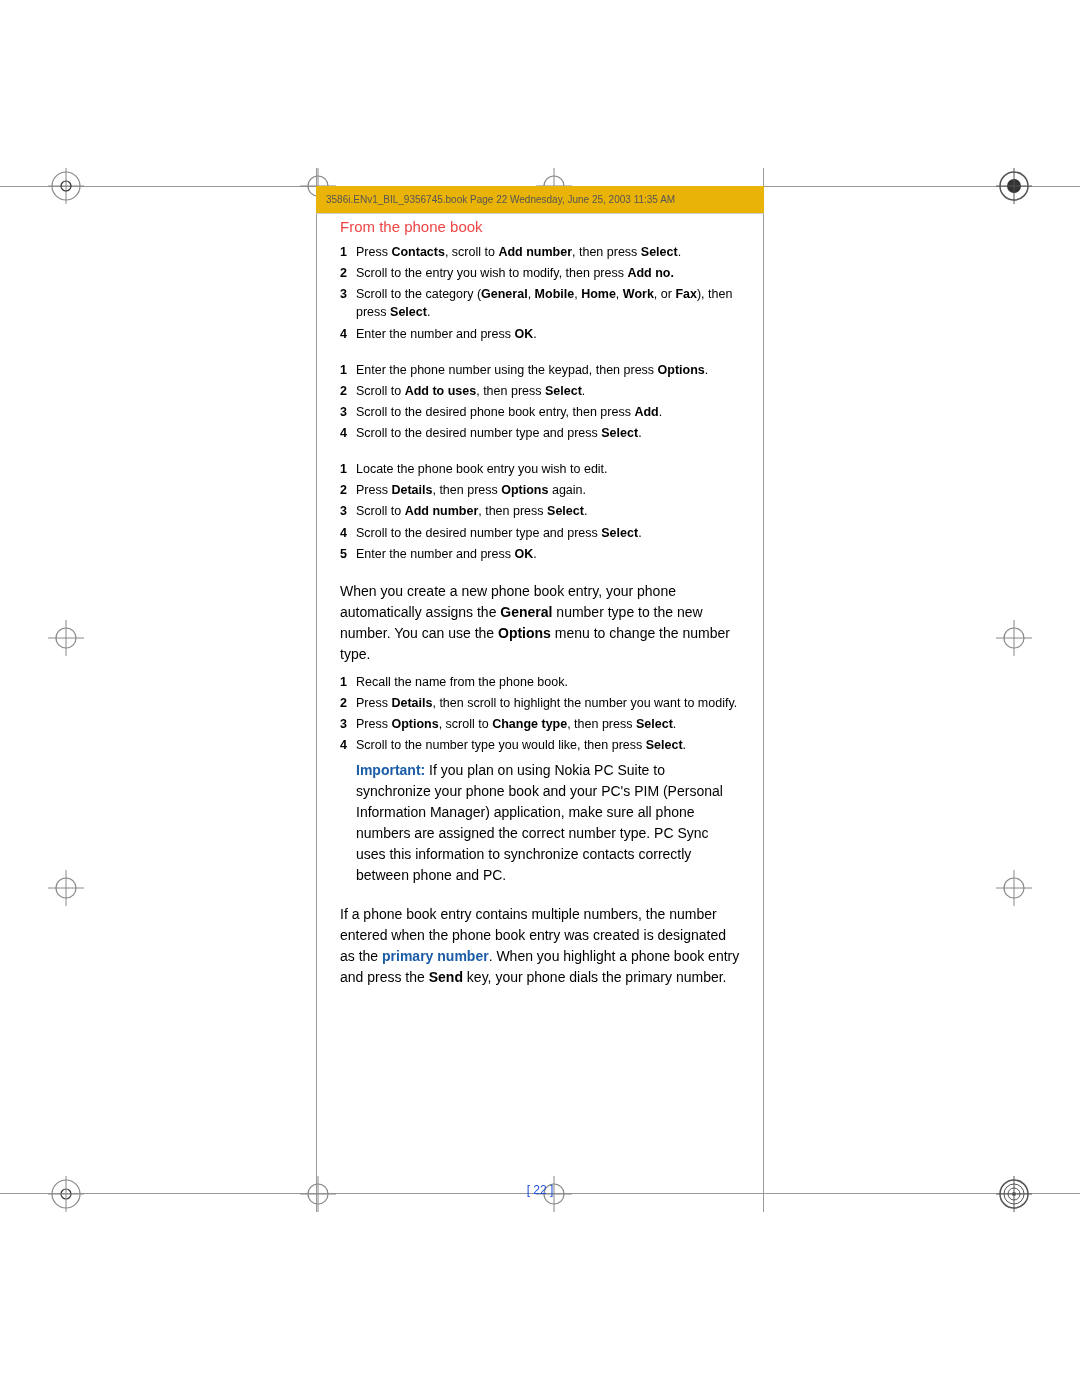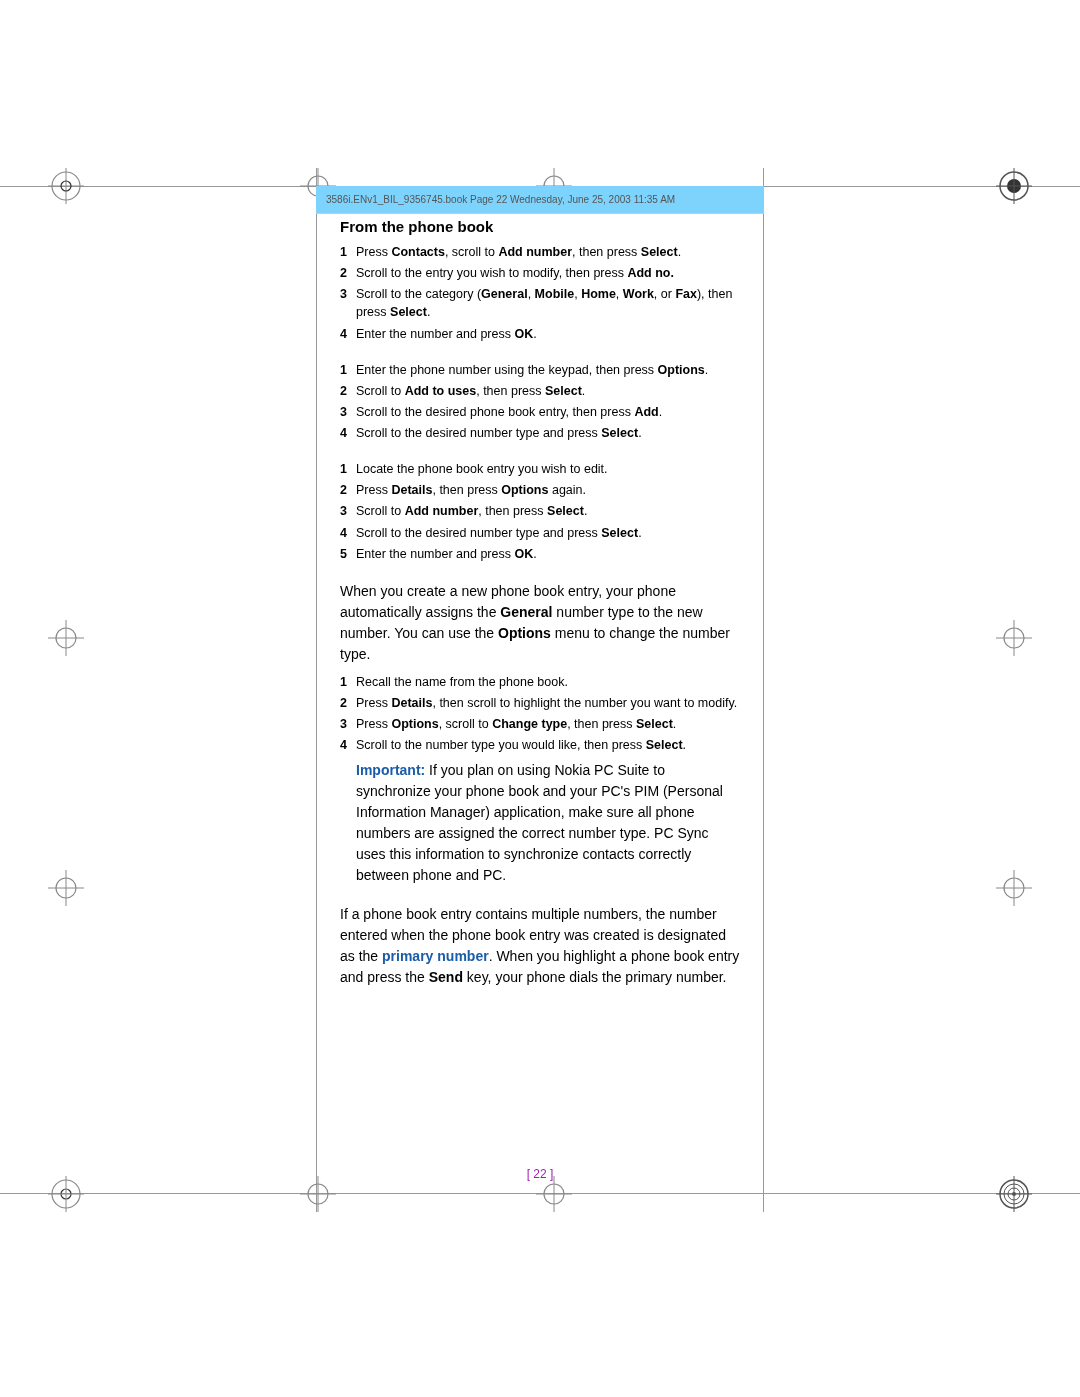--- a/index.html
+++ b/index.html
@@ -93,21 +93,21 @@
     
     .header-bar {
       position: absolute;
       top: 186px;
       left: 316px;
       right: 316px;
       height: 28px;
       display: flex;
       align-items: center;
       border-bottom: 1px solid #ccc;
-      background: #7dd3fc;
+      background: #eab308;
     }
     .header-text {
       font-size: 10px;
       color: #555;
       padding-left: 10px;
     }
 
     
     .content {
       position: absolute;
@@ -116,22 +116,22 @@
       right: 340px;
       bottom: 230px;
     }
 
     .section {
       margin-bottom: 18px;
     }
 
     .section-heading {
       font-size: 15px;
-      font-weight: bold;
-      color: #000000;
+      font-weight: normal;
+      color: #ef4444;
       margin-bottom: 8px;
     }
 
     .numbered-list {
       list-style: none;
       padding: 0;
       margin: 0;
     }
 
     .numbered-list li {
@@ -174,25 +174,25 @@
 
     .primary-number-link {
       color: #1a5ca8;
       font-weight: bold;
       text-decoration: none;
     }
 
     
     .page-number {
       position: absolute;
-      bottom: 216px;
+      bottom: 200px;
       left: 50%;
       transform: translateX(-50%);
       font-size: 12px;
-      color: #a21caf;
+      color: #1d4ed8;
     }
   </style>
 </head>
 <body>
 
 <div class="page">
 
   <div class="hline-top"></div>
 
   <div class="hline-bottom"></div>

